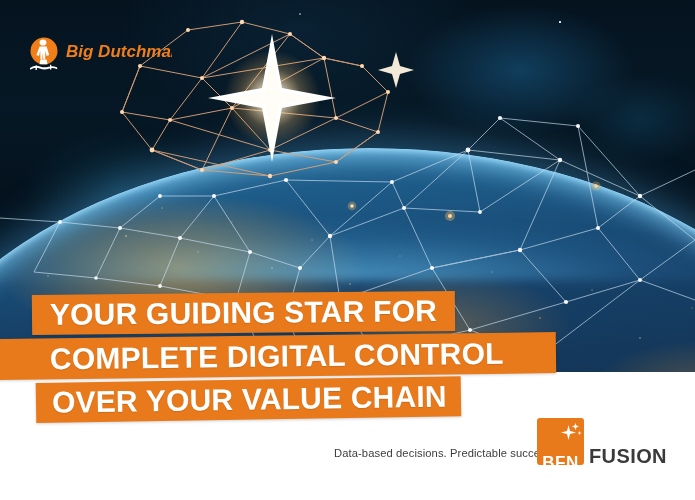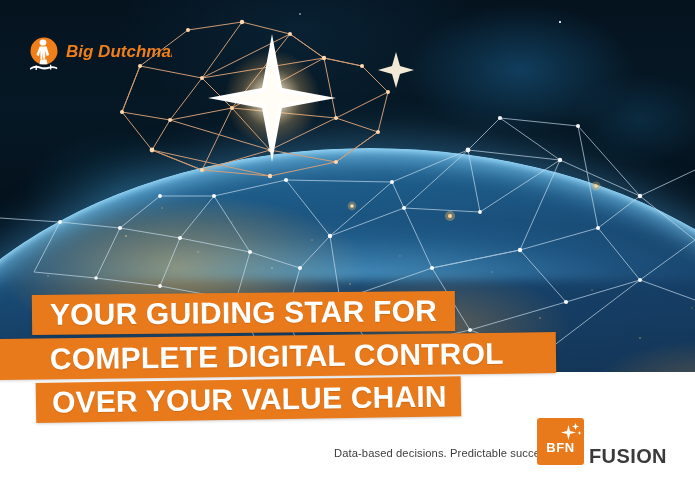--- a/index.html
+++ b/index.html
@@ -142,22 +142,22 @@
   .tagline{
     position:absolute;left:334px;top:447px;
     font-size:11.2px;color:#3c3c3c;letter-spacing:.1px;white-space:nowrap;
   }
   .bfn-logo{position:absolute;left:537px;top:418px;width:148px;height:48px;}
   .bfn-square{
     position:absolute;left:0;top:0;width:47px;height:47px;
     background:#E87A1C;border-radius:3px;
   }
   .bfn-bfn{
-    position:absolute;left:3px;top:23px;width:41px;
-    color:#ffffff;font-size:13px;font-weight:bold;letter-spacing:.6px;
+    position:absolute;left:3px;top:36px;width:41px;
+    color:#ffffff;font-size:17px;font-weight:bold;letter-spacing:.6px;
     text-align:center;line-height:1;
   }
   .bfn-fusion{
     position:absolute;left:52px;top:28px;
     color:#3a3a3a;font-size:20px;font-weight:bold;letter-spacing:.4px;line-height:1;
   }
 </style>
 </head>
 <body>
 

